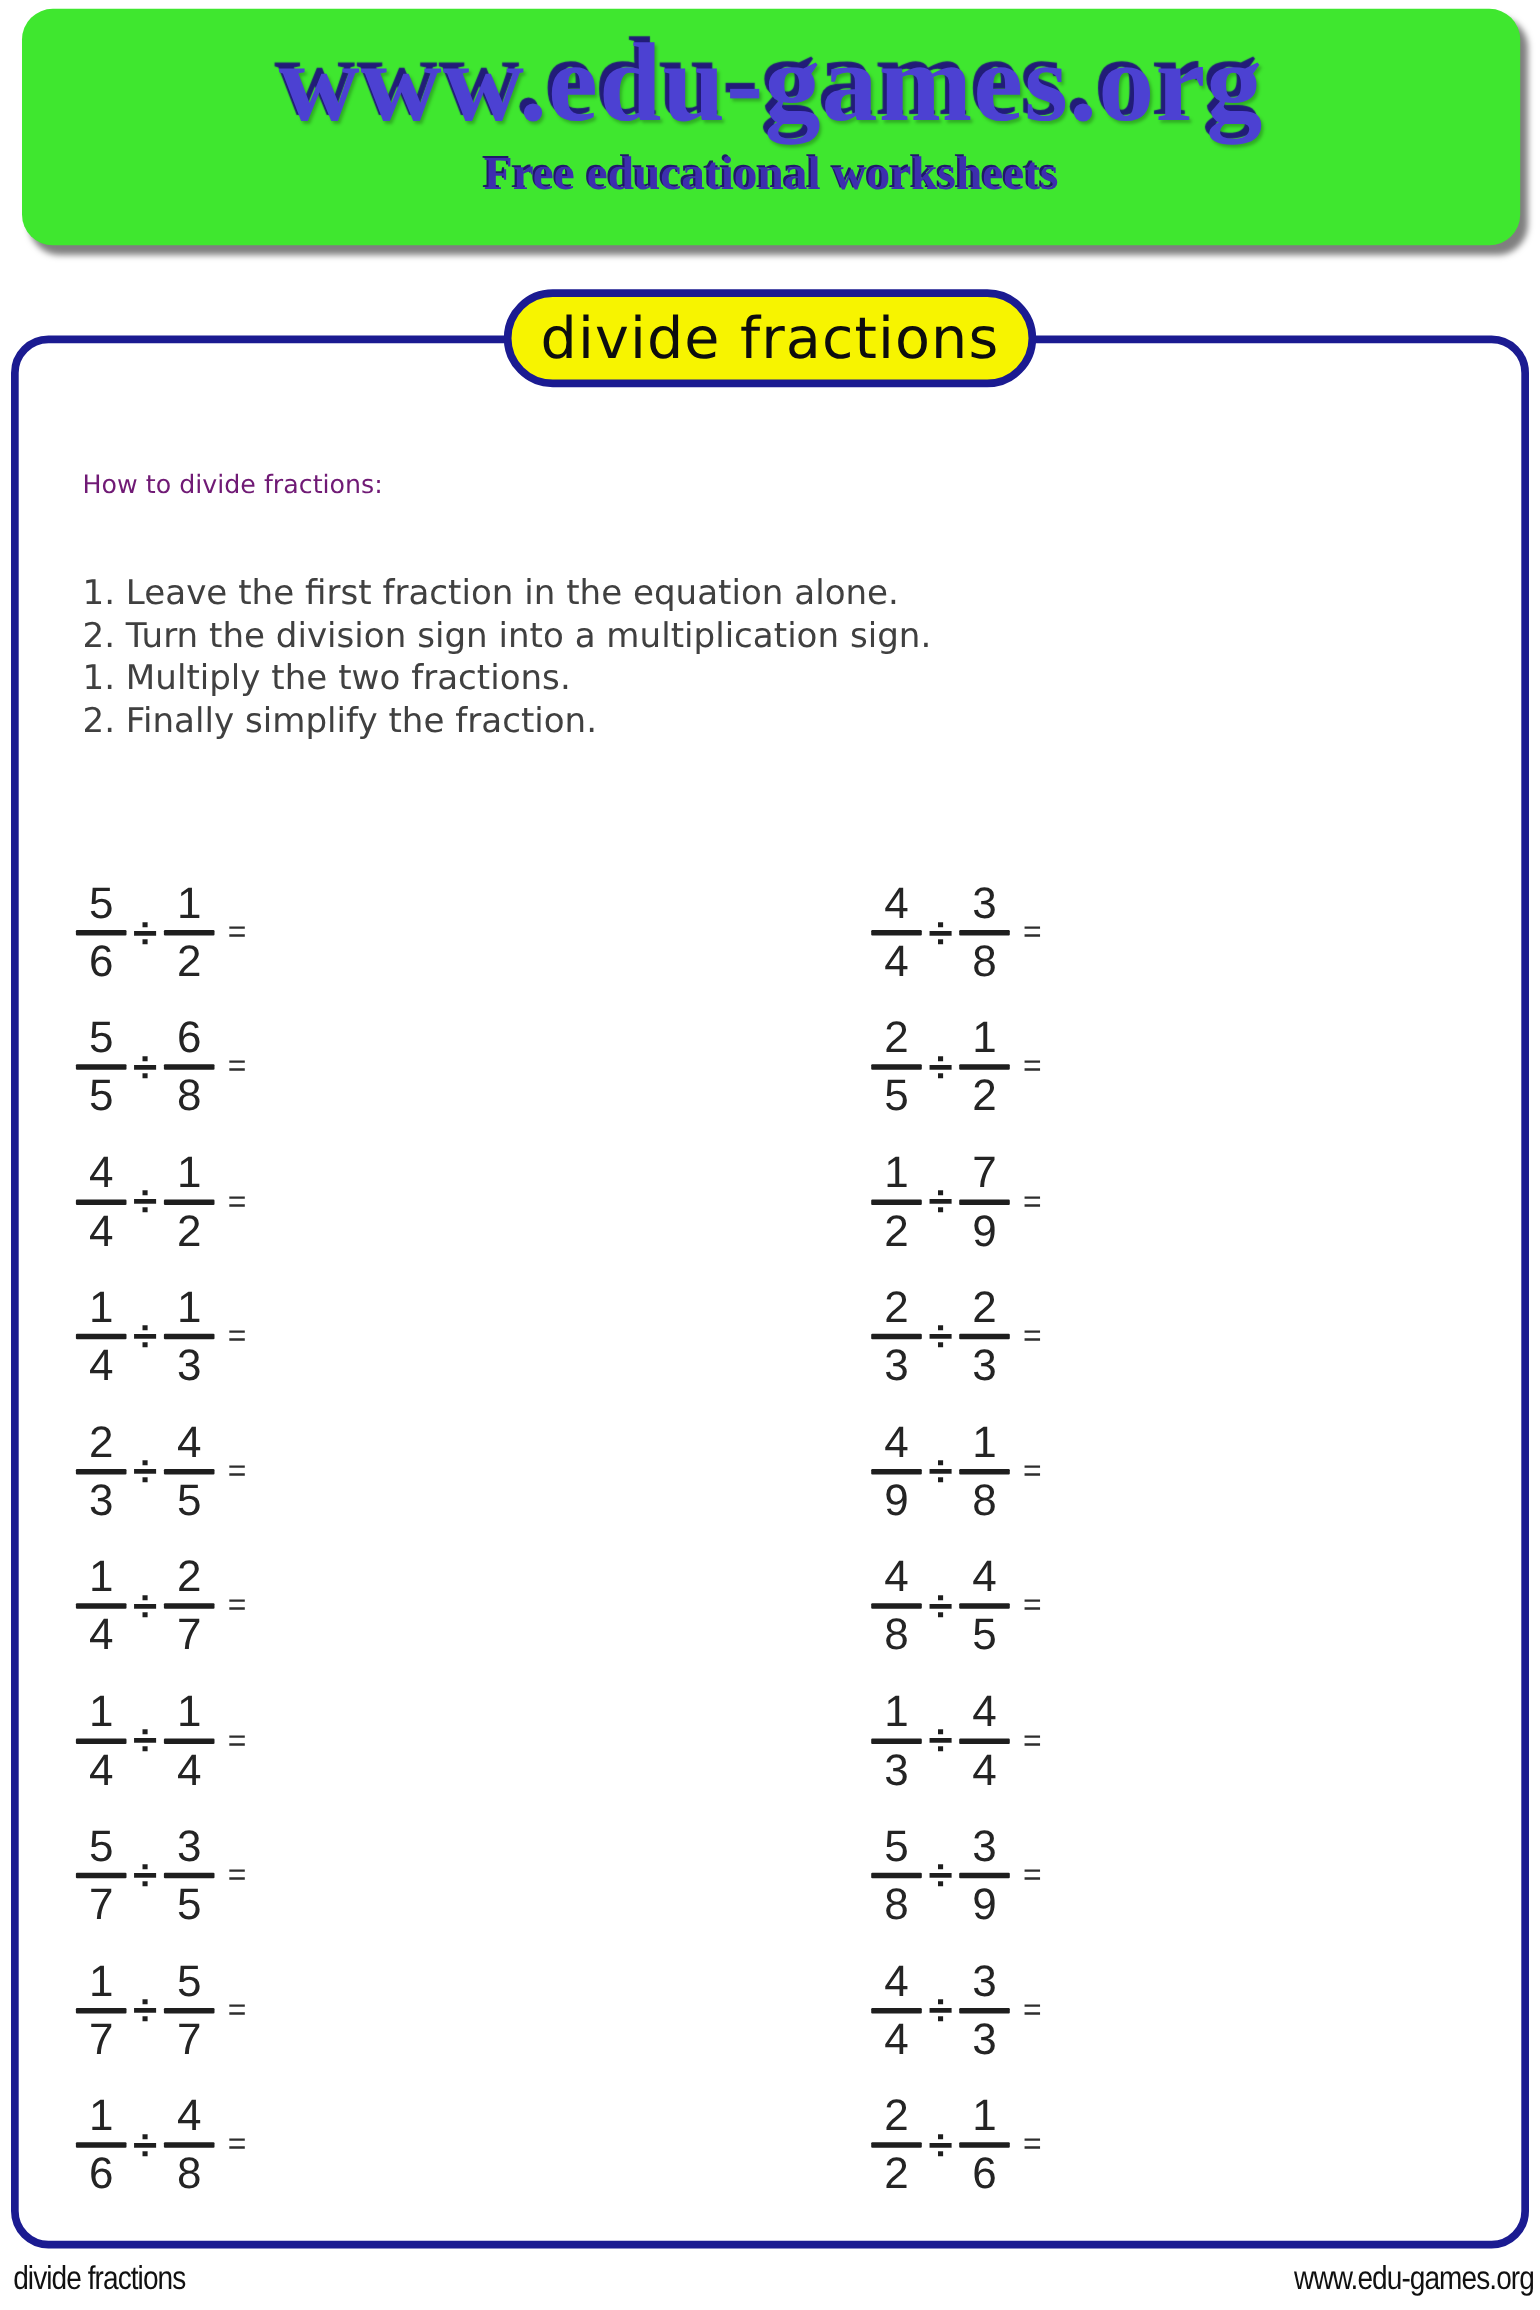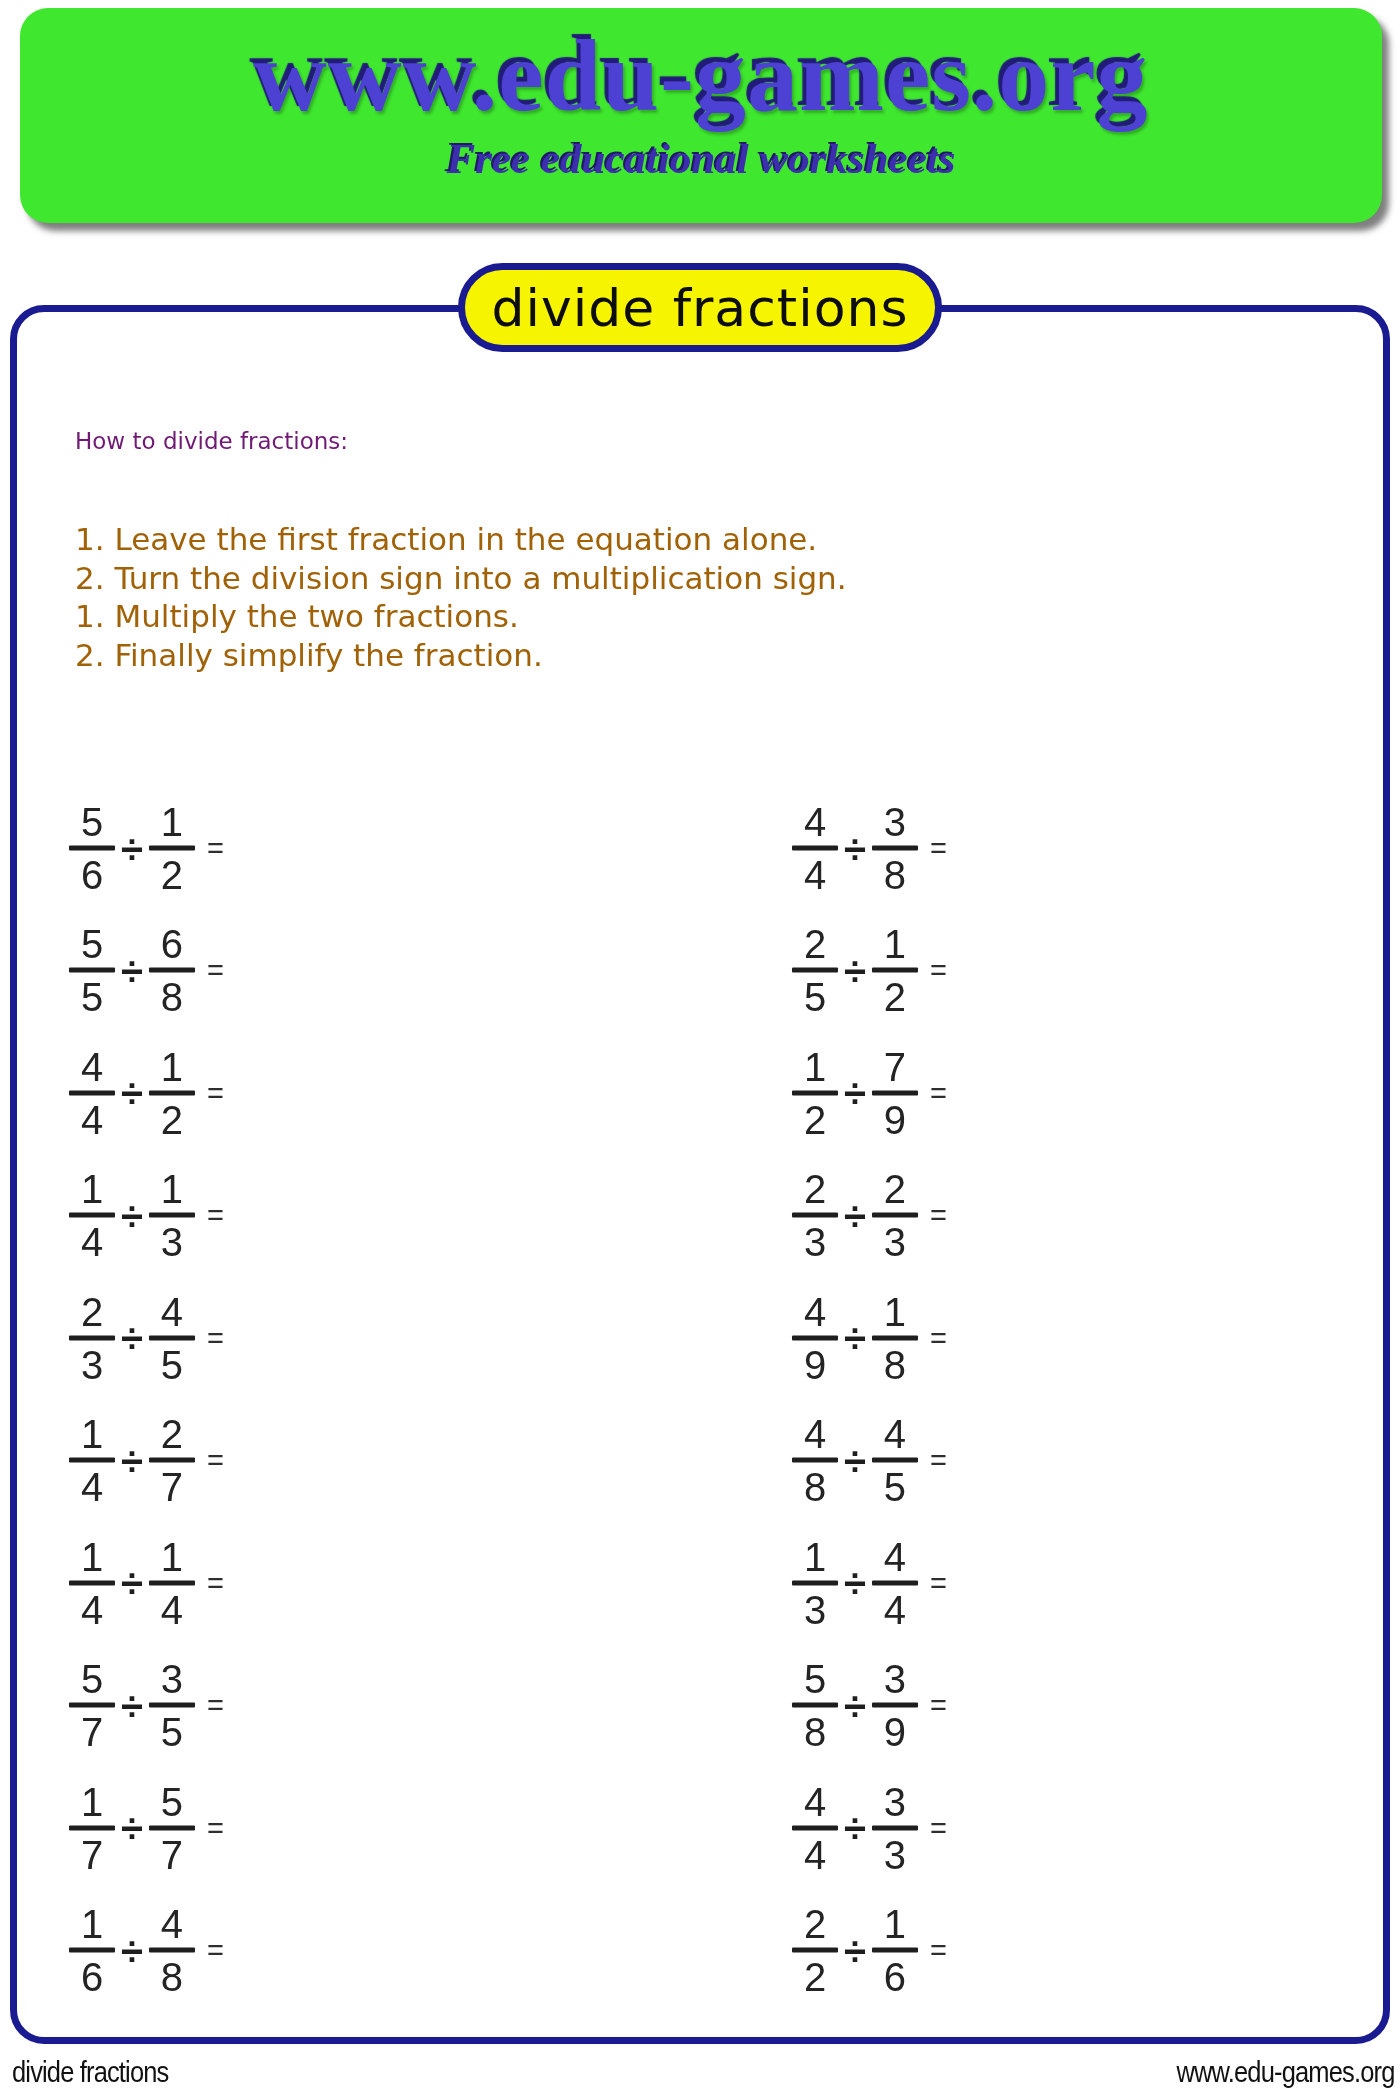--- a/index.html
+++ b/index.html
@@ -28,21 +28,20 @@
     color:var(--purple,#4c41d2);
     text-shadow:-4px -5px 1px #221c78, 2px 3px 3px rgba(0,0,0,0.25);
   }
   .banner-subtitle{
     margin-top:6px;
     font-family:"Liberation Serif",serif;
     font-weight:bold;
     font-size:43px;
     color:#3c2fae;
     text-shadow:-2px -2px 0 #1f1968;
-    font-style:italic;
   }
   
   .box{
     position:absolute;left:10px;top:305px;width:1366px;height:1725px;
     border:7px solid var(--navy,#1b1b91);
     border-radius:34px;
     background:#ffffff;
   }
   .pill{
     position:absolute;left:458px;top:263px;width:470px;height:75px;
@@ -56,21 +55,21 @@
     font-size:52px;color:#0d0d0d;letter-spacing:1px;
   }
   
   .howto{
     position:absolute;left:75px;top:428px;
     font-size:23px;color:#701a75;
   }
   .steps{
     position:absolute;left:75px;top:520px;margin:0;padding:0;
     list-style:none;
-    font-size:31px;color:#a16207;
+    font-size:31px;color:#404040;
   }
   .steps li{line-height:38.5px;}
   
   .problem{
     position:absolute;
     display:flex;align-items:center;
     transform:translateY(-50%);
   }
   .frac{display:flex;flex-direction:column;align-items:center;width:50px;}
   .num,.den{

